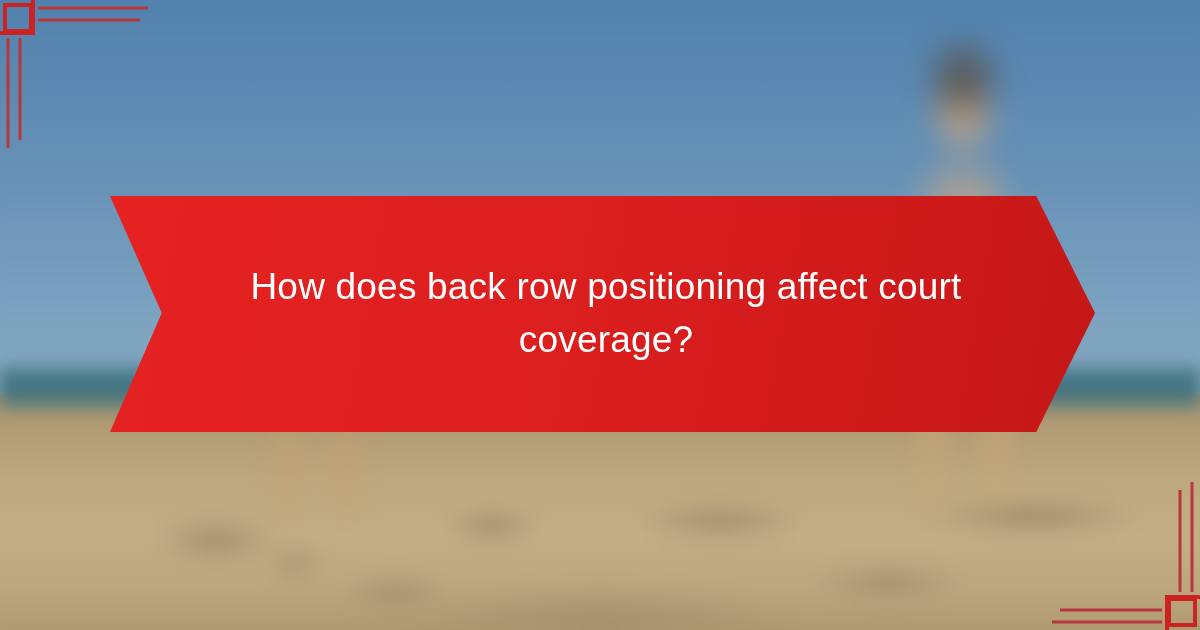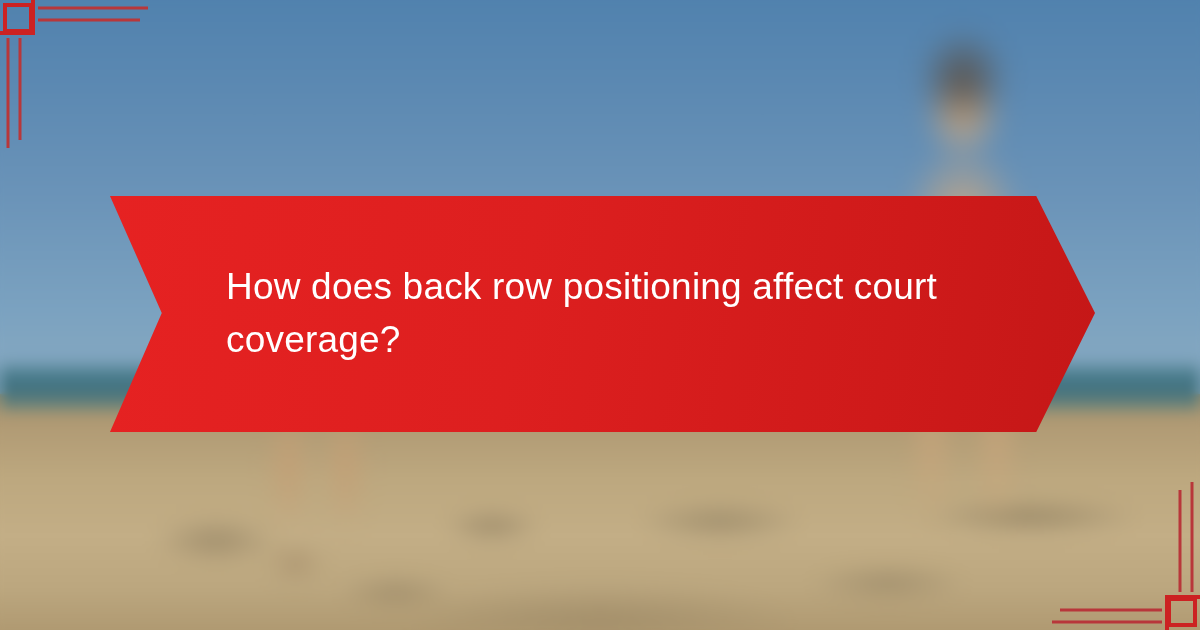--- a/index.html
+++ b/index.html
@@ -135,20 +135,21 @@
       93.6% 99.2%,
       0.6% 99.2%,
       5.8% 49.6%
     );
     display: flex;
     align-items: center;
     justify-content: center;
   }
   .banner-inner {
     width: 760px;
+    text-align: center;
     padding-left: 8px;
   }
   .banner-title {
     margin: 0;
     color: #ffffff;
     font-family: "Liberation Sans", sans-serif;
     font-size: 37px;
     font-weight: 400;
     line-height: 1.42;
     letter-spacing: .2px;

